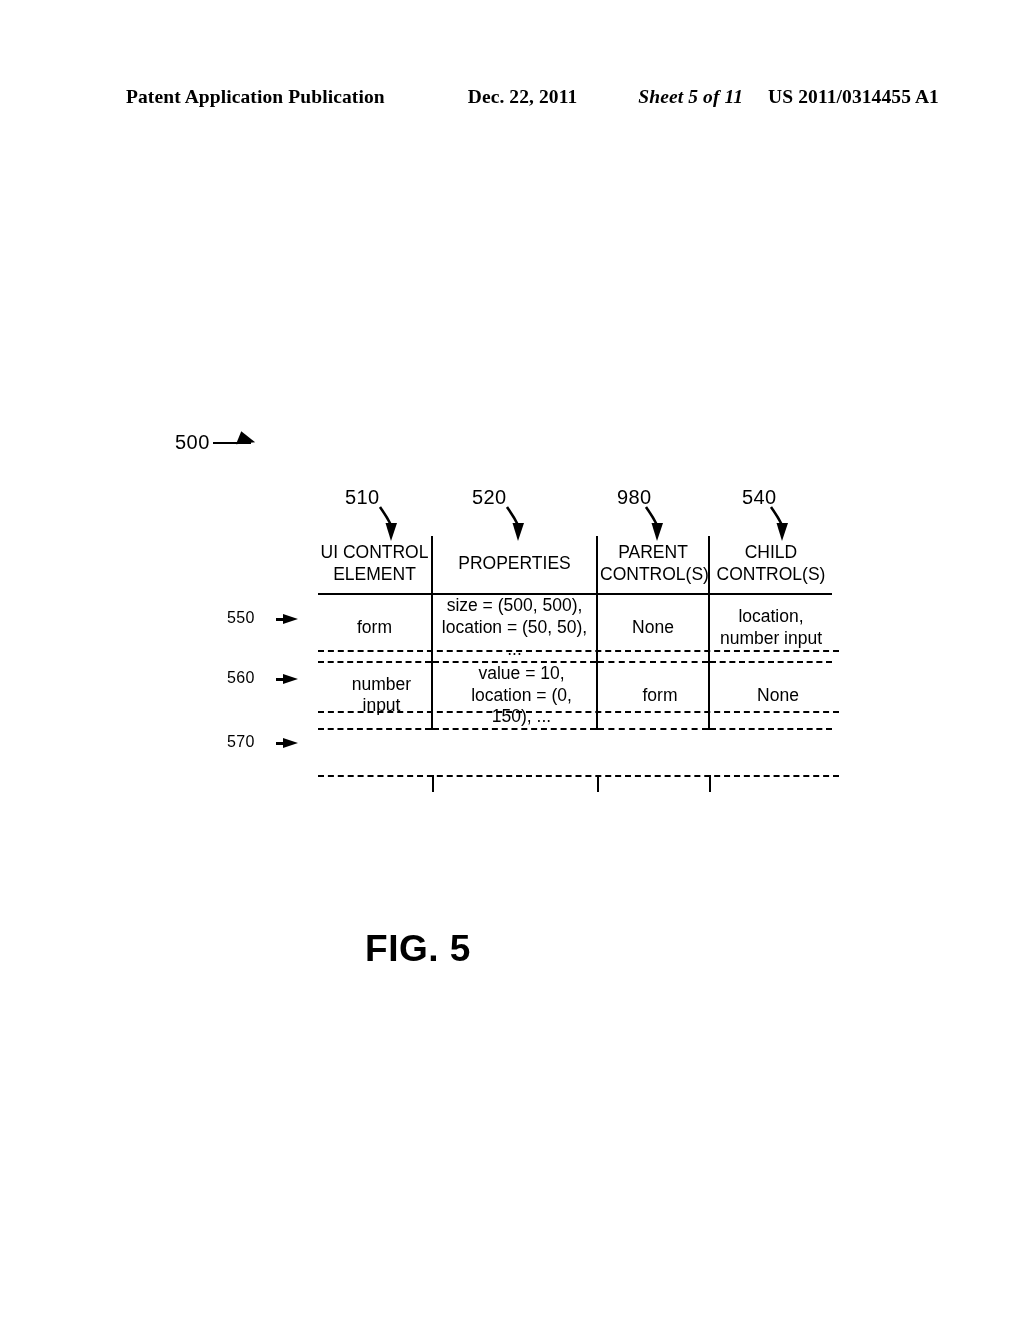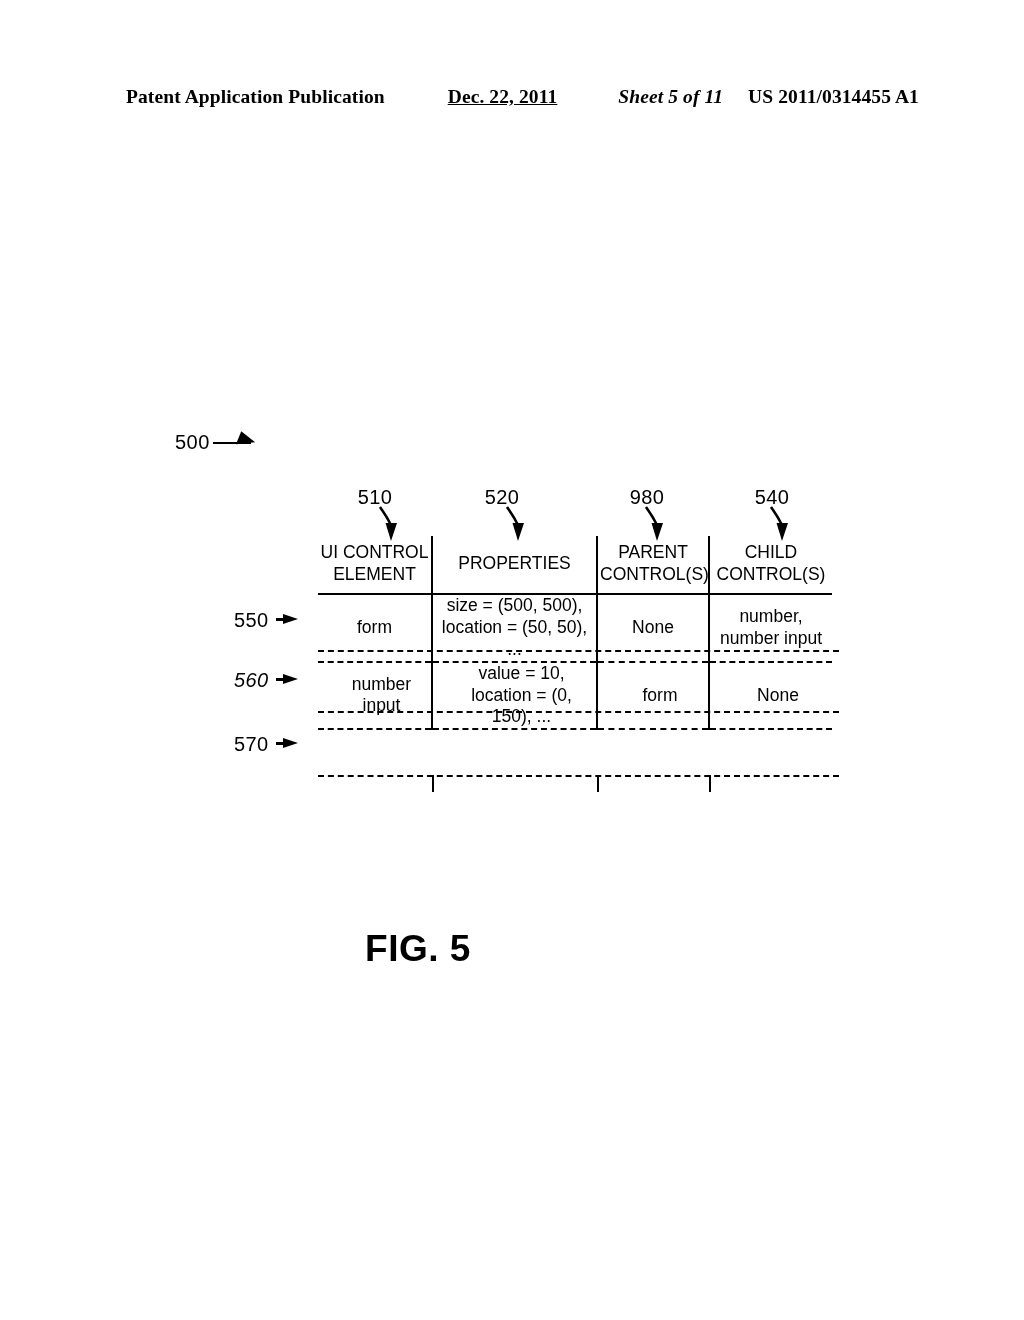--- a/index.html
+++ b/index.html
@@ -25,21 +25,21 @@
     display: flex;
     align-items: baseline;
     font-family: "Liberation Serif", serif;
     font-weight: bold;
     font-size: 19.5px;
     letter-spacing: 0.1px;
     white-space: nowrap;
     gap: 25px;
   }
   .ph-title   { flex: 0 0 auto; }
-  .ph-date    { flex: 0 0 auto; margin-left: 38px; text-decoration: underline; }
+  .ph-date    { flex: 0 0 auto; margin-left: 58px; }
   .ph-sheet   { flex: 0 0 auto; margin-left: 36px; font-style: italic; }
   .ph-number  { flex: 0 0 auto; }
 
   
   .callout-500 {
     position: absolute;
     top: 431px;
     left: 175px;
     font-size: 20px;
     letter-spacing: 0.5px;
@@ -61,34 +61,33 @@
     border-top: 5px solid transparent;
     border-bottom: 9px solid transparent;
     transform: rotate(22deg);
   }
 
   
   .col-ref {
     position: absolute;
     font-size: 20px;
     letter-spacing: 0.4px;
-    text-align: center;
     width: 60px;
   }
   .col-ref-arrow {
     position: absolute;
     width: 26px;
     height: 38px;
   }
 
   
   .row-ref {
     position: absolute;
-    left: 234px;
-    font-size: 20px;
+    left: 227px;
+    font-size: 16px;
     letter-spacing: 0.4px;
     white-space: nowrap;
   }
   .row-ref-arrow {
     position: absolute;
     left: 283px;
     width: 0; height: 0;
     border-left: 15px solid #000;
     border-top: 5px solid transparent;
     border-bottom: 5px solid transparent;
@@ -199,21 +198,21 @@
 <div class="col-ref" style="top:486px; left:742px;">540</div>
 <svg class="col-ref-arrow" style="top:505px; left:768px;" viewBox="0 0 26 38">
   <path d="M 3 2 Q 10 12 14 20" stroke="#000" stroke-width="2.6" fill="none"></path>
   <polygon points="8.5,18 20,18 14,36" fill="#000"></polygon>
 </svg>
 
 <div class="row-ref" style="top:609px;">550</div>
 <div class="row-ref-stem" style="top:618px;"></div>
 <div class="row-ref-arrow" style="top:614px;"></div>
 
-<div class="row-ref" style="top:669px;font-style:italic;">560</div>
+<div class="row-ref" style="top:669px;">560</div>
 <div class="row-ref-stem" style="top:678px;"></div>
 <div class="row-ref-arrow" style="top:674px;"></div>
 
 <div class="row-ref" style="top:733px;">570</div>
 <div class="row-ref-stem" style="top:742px;"></div>
 <div class="row-ref-arrow" style="top:738px;"></div>
 
 <div class="table-wrap">
   <table class="ptable">
     <colgroup>
@@ -243,21 +242,21 @@
     </thead>
     <tbody>
       <tr>
         <td class="first-col">form</td>
         <td class="cell-lines">
           <span>size = (500, 500),</span>
           <span>location = (50, 50), ...</span>
         </td>
         <td>None</td>
         <td class="cell-lines">
-          <span>number,</span>
+          <span>location,</span>
           <span>number input</span>
         </td>
       </tr>
       <tr>
         <td class="first-col">number input</td>
         <td class="cell-lines">
           <span>value = 10,</span>
           <span>location = (0, 150), ...</span>
         </td>
         <td>form</td>

